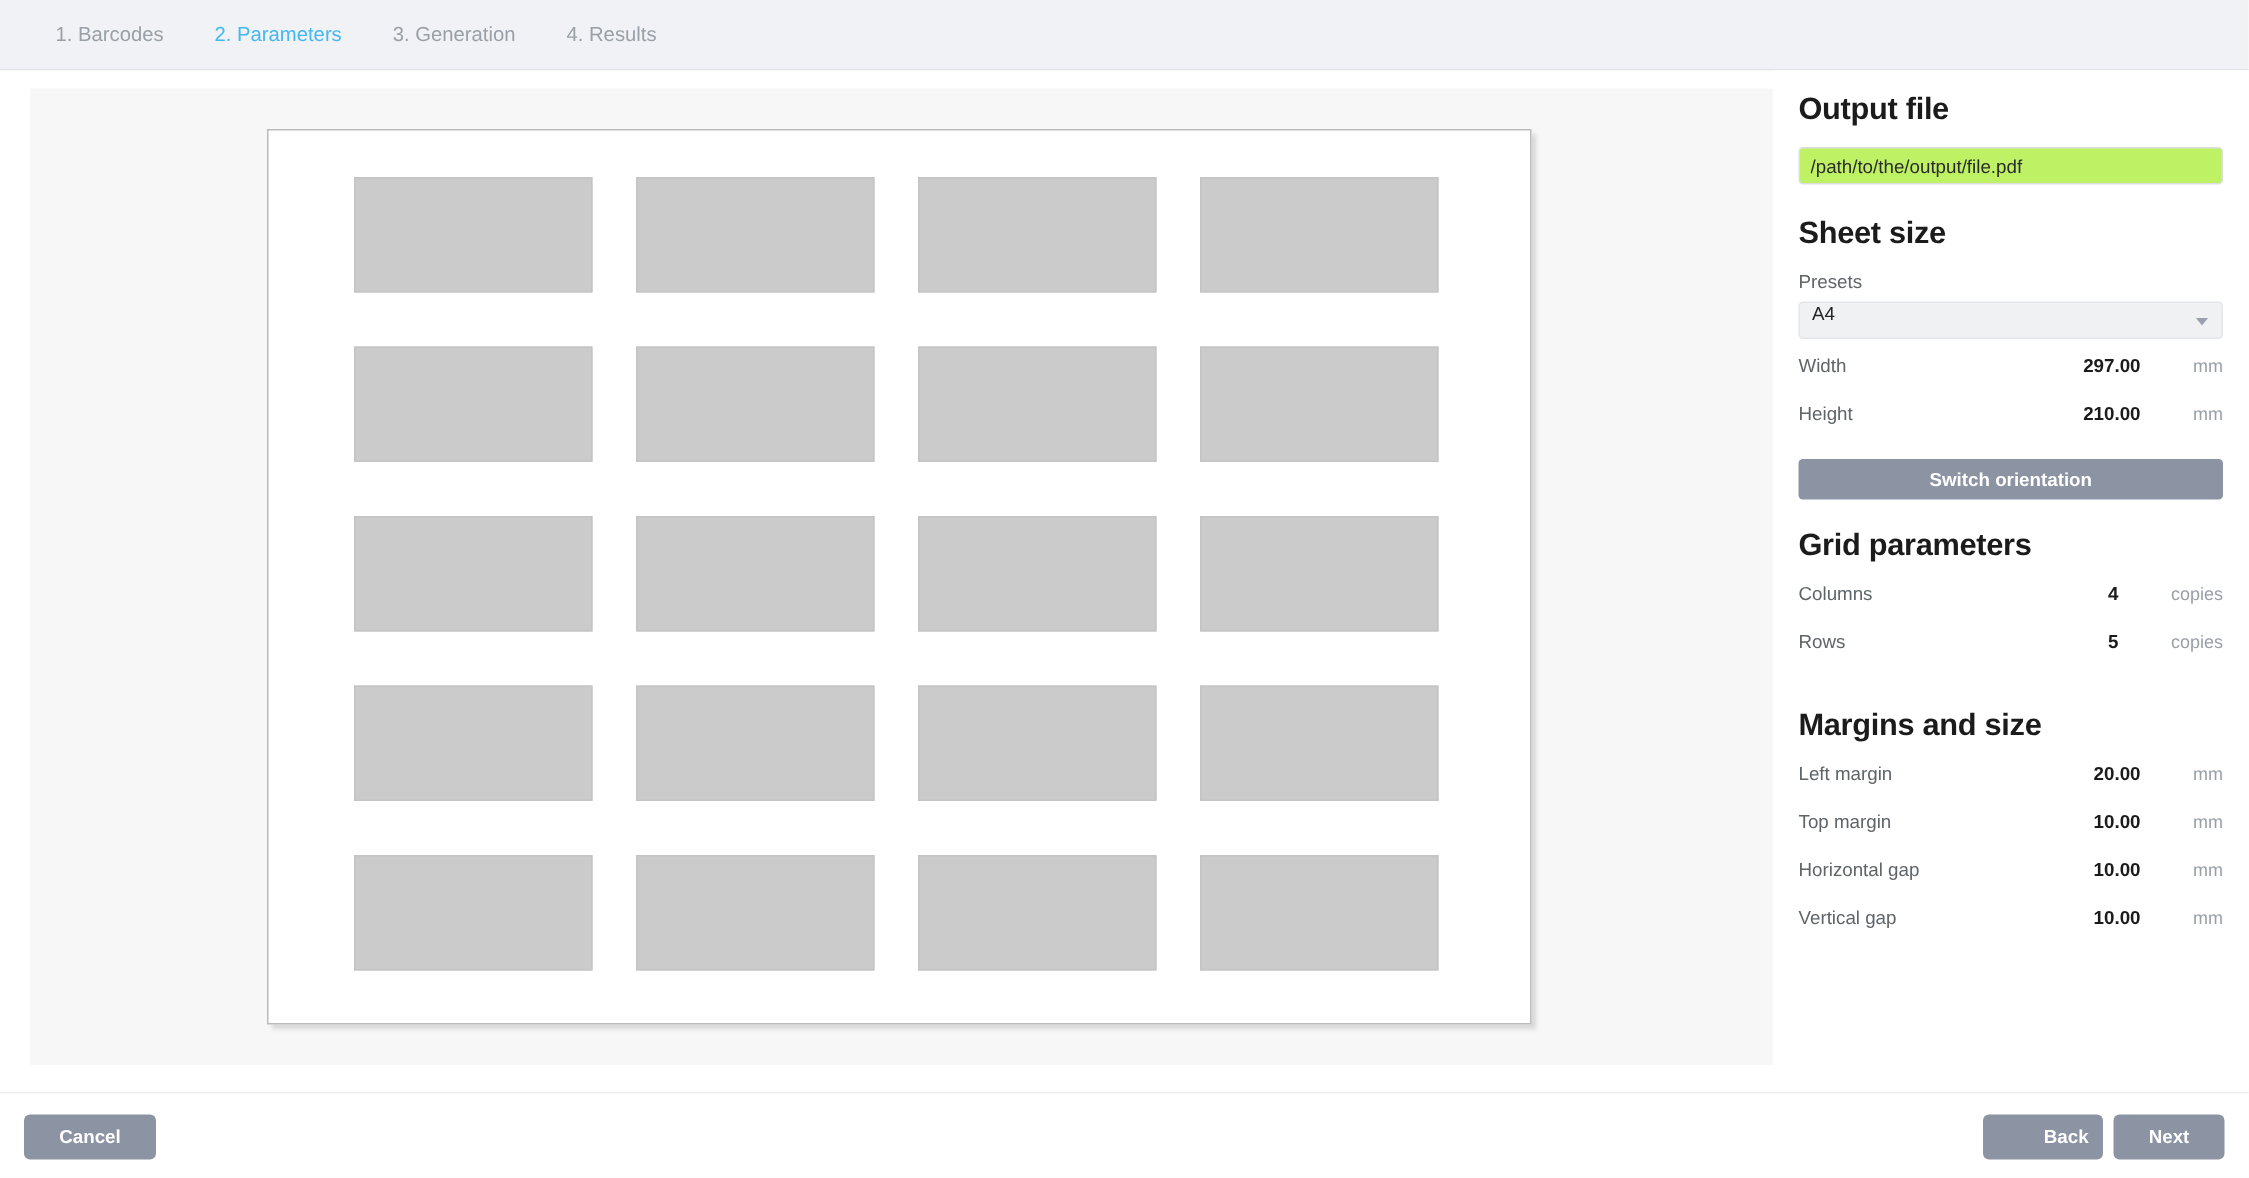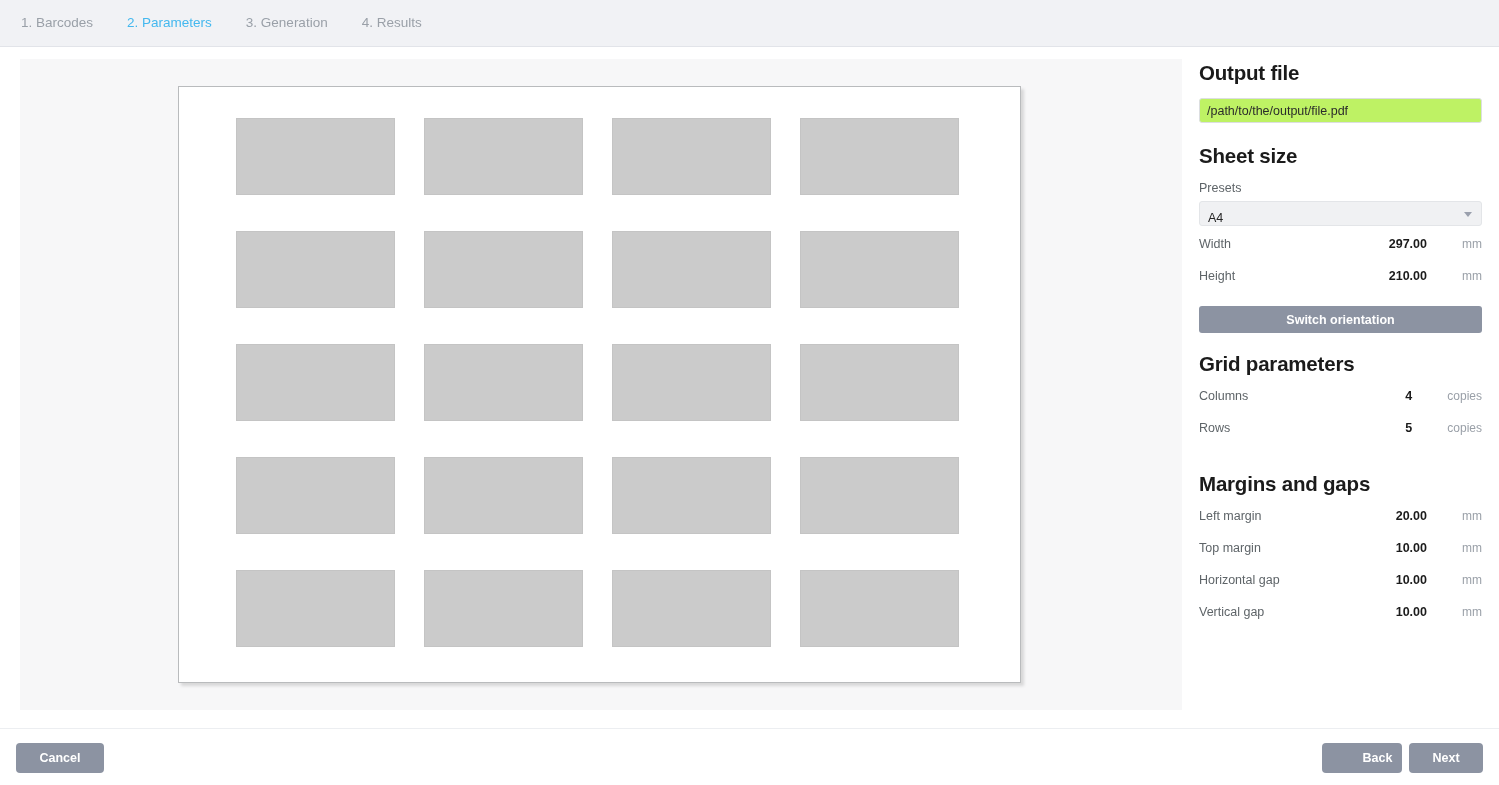--- a/index.html
+++ b/index.html
@@ -12,21 +12,21 @@
   }
 
   
   .wizard-header {
     position: absolute; top: 0; left: 0;
     width: 1499px; height: 47px;
     background: #f1f2f5;
     border-bottom: 1px solid #e2e4e9;
     display: flex;
     align-items: center;
-    padding-left: 4px;
+    padding-left: 20px;
   }
   .wizard-step {
     font-size: 13.5px;
     color: #9aa0a8;
     padding: 0 17px;
     line-height: 46px;
     white-space: nowrap;
     cursor: pointer;
   }
   .wizard-step.active { color: #44b8ef; }
@@ -128,21 +128,21 @@
     margin-bottom: 6px;
   }
   .select-box {
     position: relative;
     width: 100%;
     height: 25px;
     background: #f0f1f3;
     border: 1px solid #e3e5e8;
     border-radius: 3px;
     display: flex;
-    align-items: flex-end;
+    align-items: flex-start;
     padding: 0 8px;
     cursor: pointer;
     margin-bottom: 11px;
   }
   .select-value {
     font-size: 12.5px;
     color: #252525;
   }
   .select-arrow {
     position: absolute;
@@ -268,21 +268,21 @@
     <h2 class="section-title spaced2">Grid parameters</h2>
     <div class="kv-row">
       <span class="kv-key">Columns</span>
       <span class="kv-val"><span>4</span><span class="kv-unit">copies</span></span>
     </div>
     <div class="kv-row">
       <span class="kv-key">Rows</span>
       <span class="kv-val"><span>5</span><span class="kv-unit">copies</span></span>
     </div>
 
-    <h2 class="section-title spaced2">Margins and gaps</h2>
+    <h2 class="section-title spaced2">Margins and size</h2>
     <div class="kv-row">
       <span class="kv-key">Left margin</span>
       <span class="kv-val"><span>20.00</span><span class="kv-unit">mm</span></span>
     </div>
     <div class="kv-row">
       <span class="kv-key">Top margin</span>
       <span class="kv-val"><span>10.00</span><span class="kv-unit">mm</span></span>
     </div>
     <div class="kv-row">
       <span class="kv-key">Horizontal gap</span>

